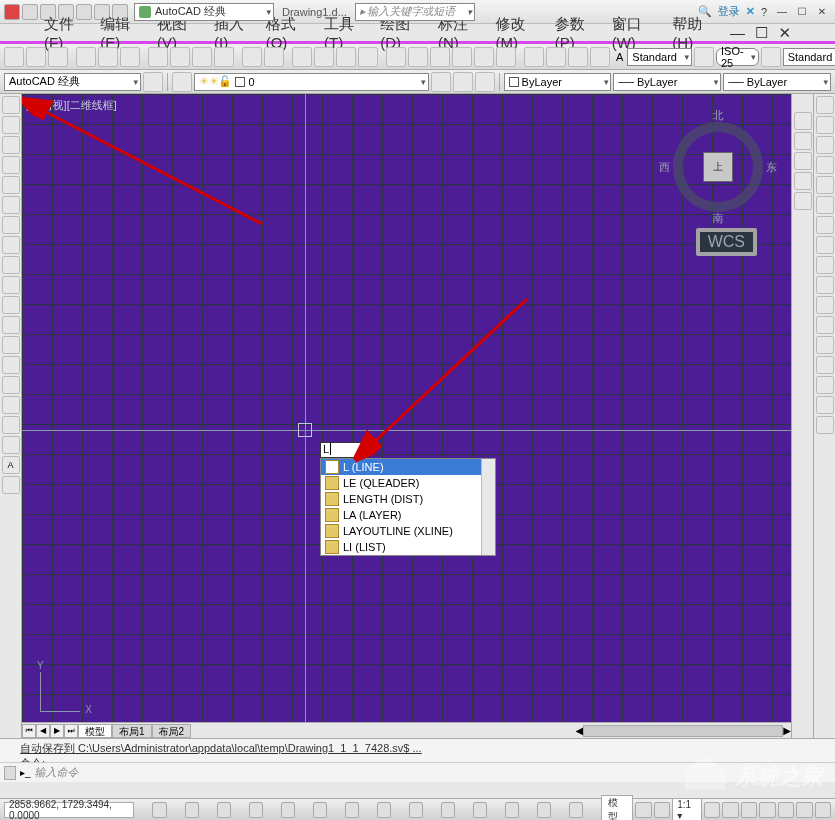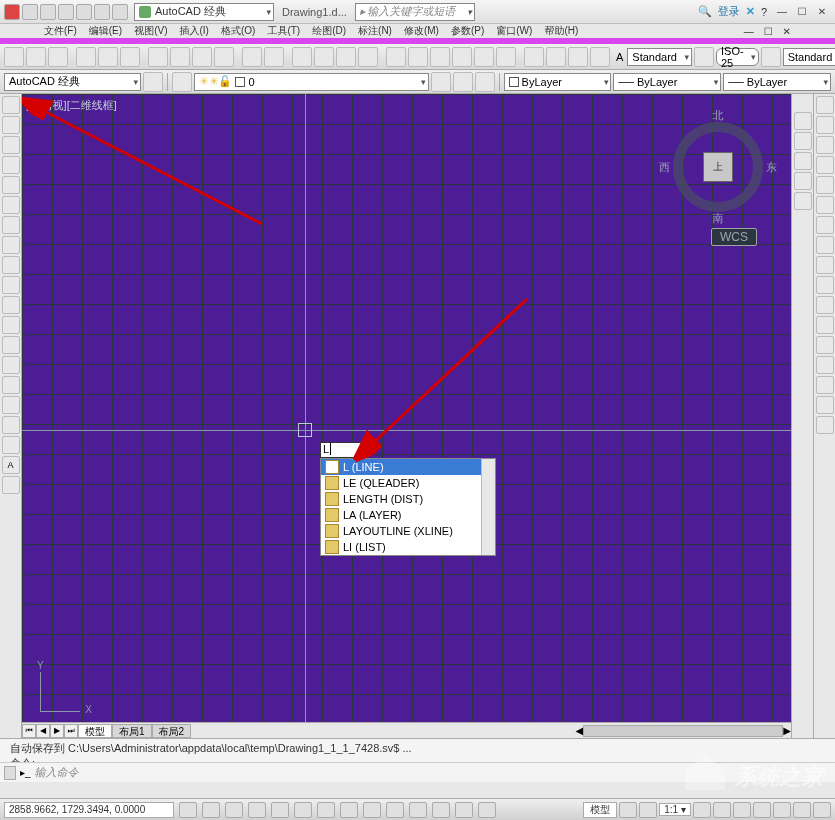--- a/index.html
+++ b/index.html
@@ -7,21 +7,21 @@
 .titlebar { height: 24px; background: linear-gradient(#f5f5f5,#e0e0e0); display: flex; align-items: center; padding: 0 4px; font-size: 11px; color: #333; border-bottom: 1px solid #bbb; }
 .titlebar .qat { display: flex; gap: 2px; }
 .titlebar .qat .btn { width: 16px; height: 16px; background: #ddd; border: 1px solid #aaa; border-radius: 2px; }
 .combo { height: 18px; background: #fff; border: 1px solid #888; font-size: 11px; padding: 0 14px 0 4px; display: flex; align-items: center; position: relative; }
 .combo:after { content: "▾"; position: absolute; right: 2px; font-size: 9px; color: #555; }
 .titlebar .docname { margin-left: 8px; color: #555; }
 .titlebar .search { margin-left: 8px; }
 .titlebar .right { margin-left: auto; display: flex; align-items: center; gap: 6px; }
 .titlebar .winctl { display: flex; gap: 2px; }
 .titlebar .winctl span { width: 18px; height: 14px; display: flex; align-items: center; justify-content: center; font-size: 10px; color: #444; }
-.menubar { height: 20px; background: #e8e8e8; display: flex; align-items: center; padding: 0 40px; gap: 4px; font-size: 10px; color: #333; border-bottom: 6px solid #d946ef; }
+.menubar { height: 20px; background: #e8e8e8; display: flex; align-items: center; padding: 0 40px; gap: 4px; font-size: 15px; color: #333; border-bottom: 3px solid #d946ef; }
 .menubar span { padding: 0 4px; cursor: default; }
 .toolbar1 { height: 26px; background: linear-gradient(#f0f0f0,#d8d8d8); display: flex; align-items: center; padding: 0 4px; gap: 2px; border-bottom: 1px solid #aaa; }
 .tbtn { width: 20px; height: 20px; background: #e8e8e8; border: 1px solid #bbb; border-radius: 2px; flex-shrink: 0; }
 .sep { width: 1px; height: 18px; background: #aaa; margin: 0 2px; }
 .toolbar1 .stretch { flex: 1; }
 .toolbar1 .lbl { font-size: 11px; padding: 0 2px; }
 .toolbar2 { height: 24px; background: linear-gradient(#f0f0f0,#d8d8d8); display: flex; align-items: center; padding: 0 4px; gap: 2px; border-bottom: 1px solid #aaa; }
 .workarea { position: absolute; top: 94px; left: 0; right: 0; bottom: 82px; display: flex; }
 .lefttools { width: 22px; background: #e8e8e8; border-right: 1px solid #aaa; display: flex; flex-direction: column; align-items: center; gap: 2px; padding-top: 2px; }
 .lefttools .tbtn { width: 18px; height: 18px; }
@@ -39,39 +39,39 @@
 .ucs .xlab { position: absolute; right: -12px; bottom: -4px; }
 .ucs .ylab { position: absolute; top: -12px; left: -4px; }
 .compass { position: absolute; top: 18px; right: 18px; width: 110px; height: 110px; }
 .compass .ring { position: absolute; inset: 10px; border: 10px solid #4a5560; border-radius: 50%; opacity: 0.6; }
 .compass .cube { position: absolute; top: 40px; left: 40px; width: 30px; height: 30px; background: #c8c8c8; border: 1px solid #666; display: flex; align-items: center; justify-content: center; font-size: 10px; color: #333; }
 .compass .dir { position: absolute; font-size: 11px; color: #9aa5b0; }
 .compass .n { top: -4px; left: 50%; transform: translateX(-50%); }
 .compass .s { bottom: -4px; left: 50%; transform: translateX(-50%); }
 .compass .w { left: -4px; top: 50%; transform: translateY(-50%); }
 .compass .e { right: -4px; top: 50%; transform: translateY(-50%); }
-.wcs { position: absolute; top: 134px; right: 34px; font-size: 12px; color: #9aa5b0; background: #2a3540; border: 1px solid #a3a3a3; padding: 1px 8px; border-radius: 2px; }
+.wcs { position: absolute; top: 134px; right: 34px; font-size: 16px; color: #9aa5b0; background: #2a3540; border: 4px solid #a3a3a3; padding: 1px 8px; border-radius: 2px; }
 .dyninput { position: absolute; top: 348px; left: 298px; width: 46px; height: 16px; background: #fff; border: 1px solid #333; font-size: 11px; padding: 0 2px; color: #000; }
 .autocomp { position: absolute; top: 364px; left: 298px; width: 176px; background: #fff; border: 1px solid #888; font-size: 11px; }
 .autocomp .row { display: flex; align-items: center; padding: 1px 4px; gap: 4px; cursor: default; }
 .autocomp .row.sel { background: #3a7bd5; color: #fff; }
 .autocomp .ico { width: 14px; height: 14px; background: #e4c968; border: 1px solid #aa8833; flex-shrink: 0; }
 .autocomp .sbar { position: absolute; right: 0; top: 0; bottom: 0; width: 14px; background: #e8e8e8; border-left: 1px solid #bbb; }
 .arrow1 { position: absolute; stroke: #d40000; stroke-width: 3; fill: #d40000; }
 .scrollH { position: absolute; bottom: 0; left: 0; right: 0; height: 16px; background: #e8e8e8; border-top: 1px solid #aaa; display: flex; align-items: center; font-size: 10px; }
 .tabs { display: flex; align-items: center; gap: 0; }
 .tabs .nav { width: 14px; height: 14px; border: 1px solid #aaa; background: #f0f0f0; display: flex; align-items: center; justify-content: center; font-size: 8px; }
 .tabs .tab { padding: 0 6px; height: 14px; border: 1px solid #aaa; background: #d8d8d8; }
 .tabs .tab.active { background: #fff; }
 .cmdarea { position: absolute; bottom: 38px; left: 0; right: 0; height: 44px; background: #f4f4f4; border-top: 1px solid #aaa; display: flex; flex-direction: column; font-size: 11px; font-family: Consolas, monospace; }
-.cmdarea .hist { flex: 1; padding: 2px 10px; color: #333; white-space: nowrap; overflow: hidden; }
+.cmdarea .hist { flex: 1; padding: 2px 20px; color: #333; white-space: nowrap; overflow: hidden; text-decoration: underline; }
 .cmdarea .inputrow { height: 20px; display: flex; align-items: center; padding: 0 4px; gap: 4px; border-top: 1px solid #ccc; }
 .cmdarea .caret { width: 12px; height: 14px; background: #ddd; border: 1px solid #aaa; }
 .cmdarea .prompt { color: #888; font-style: italic; }
-.statusbar { position: absolute; bottom: 0; left: 0; right: 0; height: 22px; background: linear-gradient(#f0f0f0,#d0d0d0); display: flex; align-items: center; padding: 0 4px; font-size: 10px; color: #333; border-top: 1px solid #aaa; gap: 5px; }
+.statusbar { position: absolute; bottom: 0; left: 0; right: 0; height: 22px; background: linear-gradient(#f0f0f0,#d0d0d0); display: flex; align-items: center; padding: 0 4px; font-size: 10px; color: #333; border-top: 1px solid #aaa; gap: 18px; }
 .statusbar .coords { width: 170px; border: 1px solid #aaa; background: #fff; padding: 0 4px; height: 16px; display: flex; align-items: center; }
 .sbtn { width: 18px; height: 16px; background: #e0e0e0; border: 1px solid #aaa; border-radius: 2px; }
 .statusbar .right { margin-left: auto; display: flex; align-items: center; gap: 2px; }
 .watermark { position: absolute; bottom: 28px; right: 12px; font-size: 22px; color: rgba(255,255,255,0.5); font-weight: bold; font-style: italic; pointer-events: none; }
 .logobadge { position: absolute; bottom: 30px; right: 110px; width: 40px; height: 34px; background: rgba(255,255,255,0.3); clip-path: polygon(50% 0, 100% 40%, 100% 100%, 0 100%, 0 40%); }
 .toolbar2 .combo { min-width: 60px; }
 </style>
 </head>
 <body>
 

